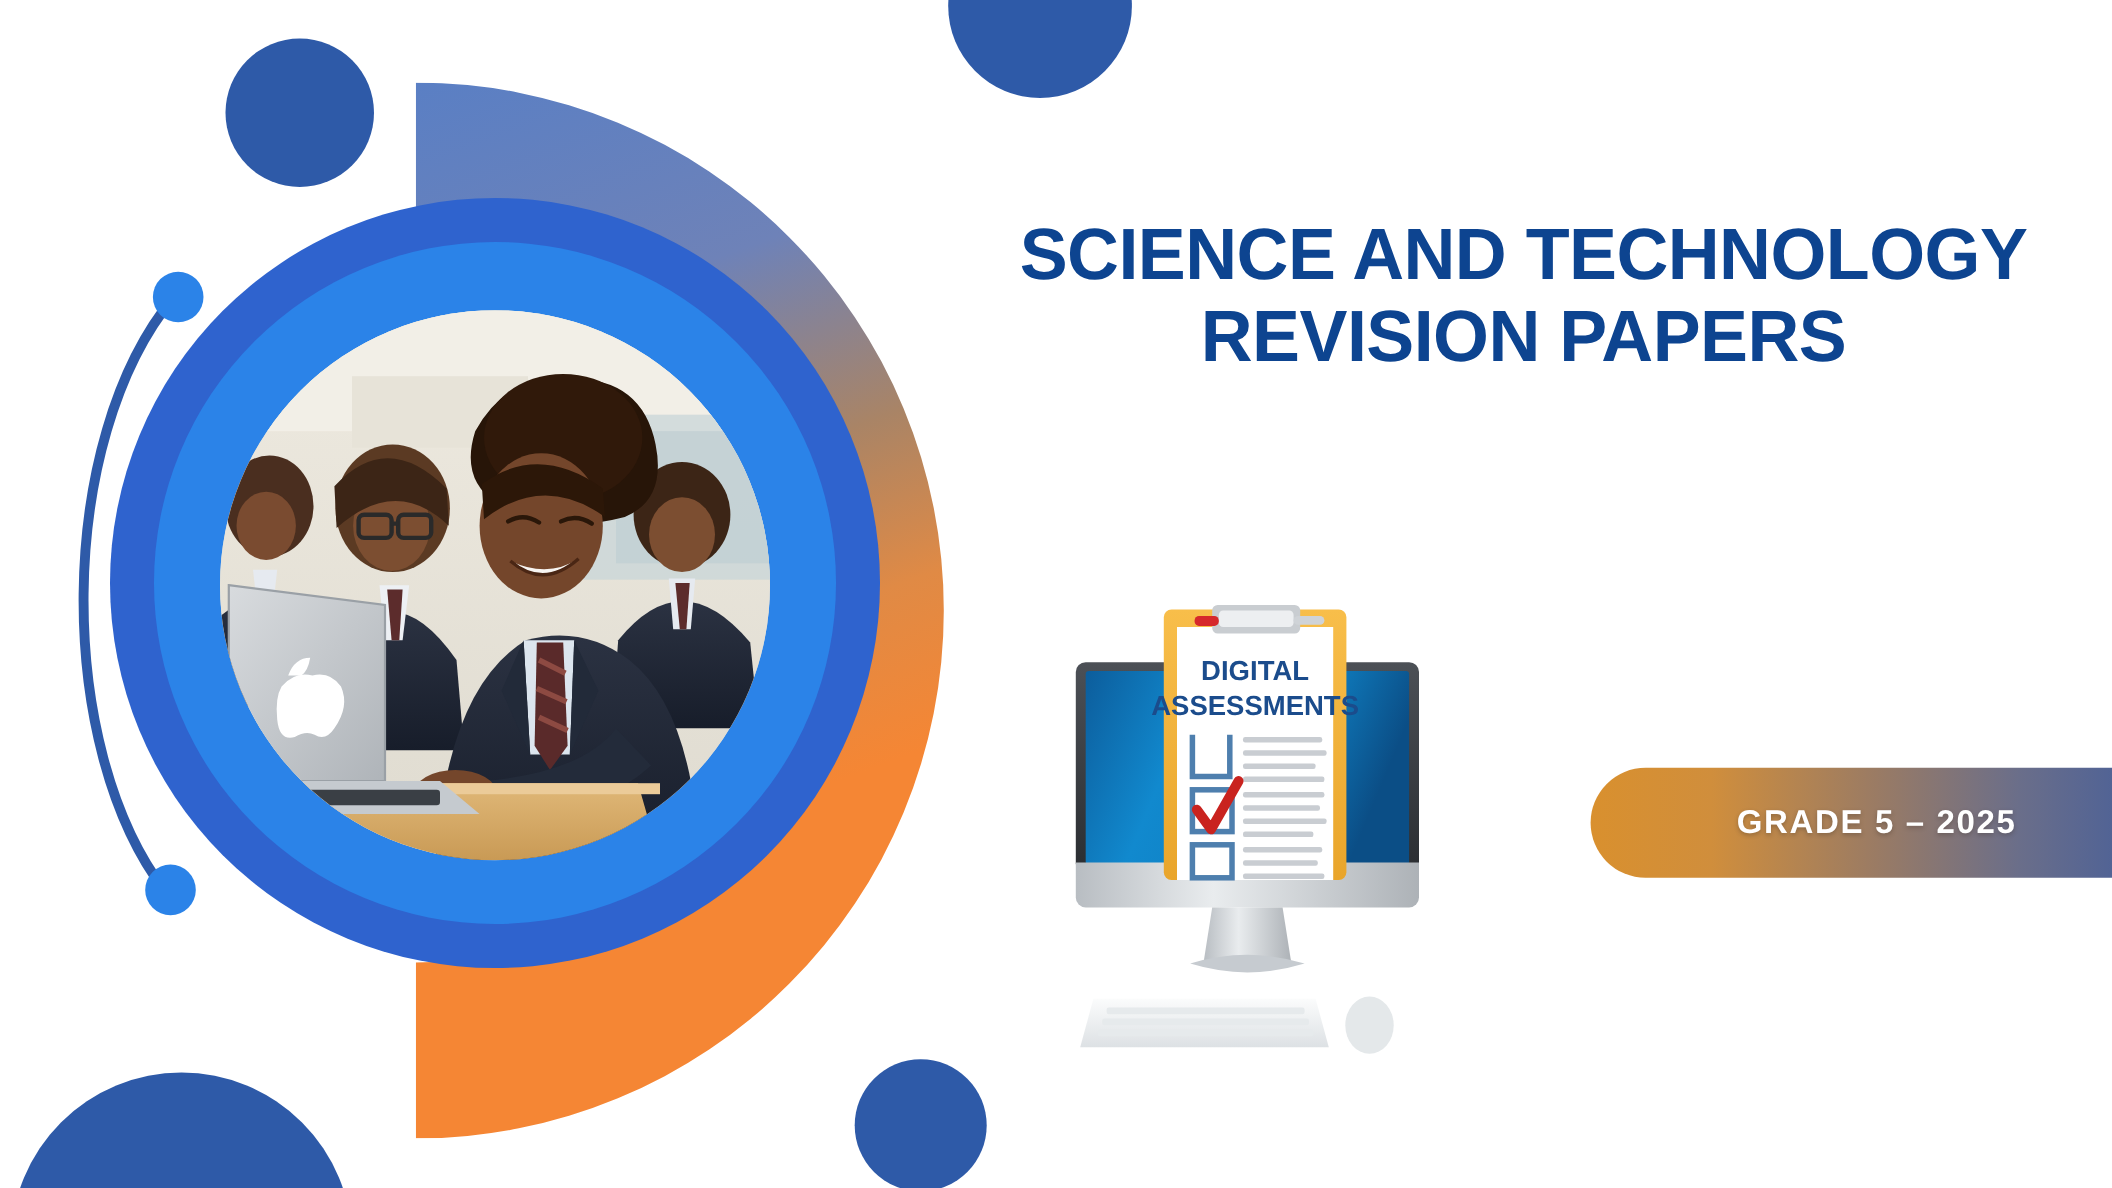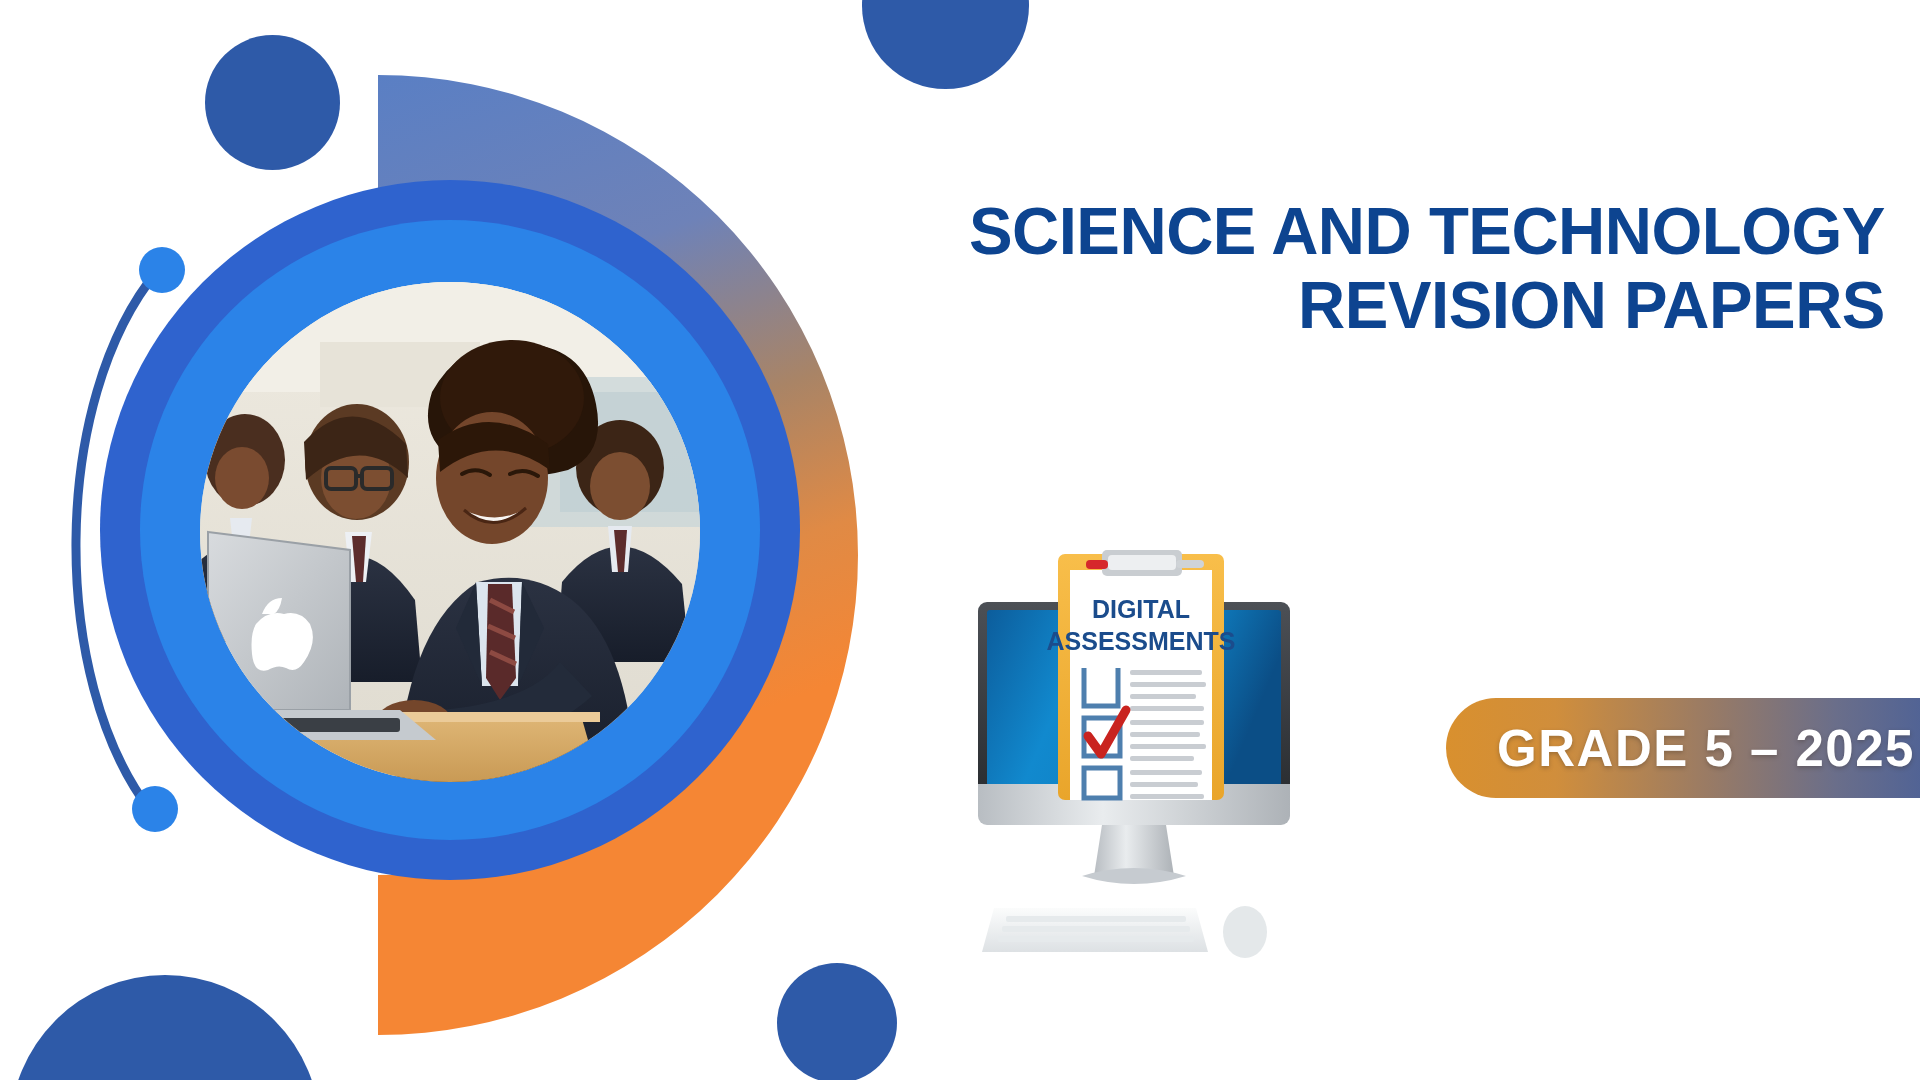--- a/index.html
+++ b/index.html
@@ -58,42 +58,42 @@
   }
   #photo-circle {
     left:200px; top:282px; width:500px; height:500px;
     border-radius:50%; overflow:hidden; background:#cfd6da;
   }
   #photo-circle svg { display:block; }
 
   
   #heading-block {
     position:absolute; left:880px; top:195px; width:1010px;
-    text-align:right;
+    text-align:center;
   }
   #heading-line-1, #heading-line-2 {
     color:#0D4490;
     font-family:"Liberation Sans","DejaVu Sans",sans-serif;
     font-weight:bold;
     font-size:66px;
     line-height:1.12;
     letter-spacing:-0.5px;
     white-space:nowrap;
     transform:scaleX(0.99);
   }
 
   
   #grade-badge {
     position:absolute; left:1446px; top:698px; width:500px; height:100px;
     border-radius:50px 0 0 50px;
     background:linear-gradient(to right,#D9902E 0%,#D08E3C 22%,#9A7B64 52%,#6A6E8A 78%,#4A6098 100%);
     display:flex; align-items:center; justify-content:center;
   }
   #grade-badge-label {
-    color:#FFFFFF; font-size:51px; font-weight:bold;
+    color:#FFFFFF; font-size:30px; font-weight:bold;
     letter-spacing:1.5px; white-space:nowrap;
     text-shadow:0 2px 4px rgba(60,50,40,.35);
     padding-left:20px;
   }
 
   
   #monitor-illustration {
     position:absolute; left:960px; top:540px; width:420px; height:460px;
   }
   #monitor-illustration svg { display:block; }

